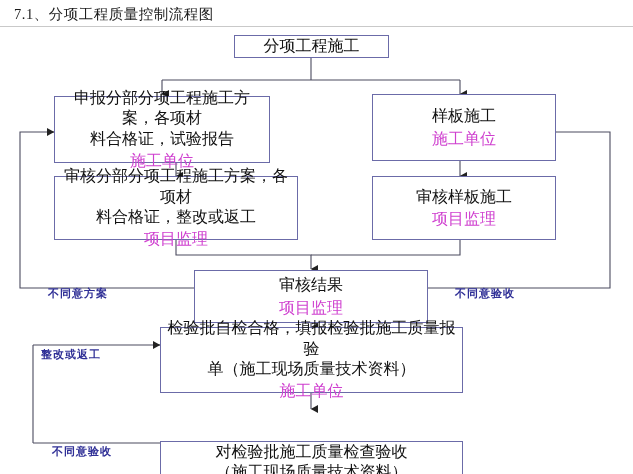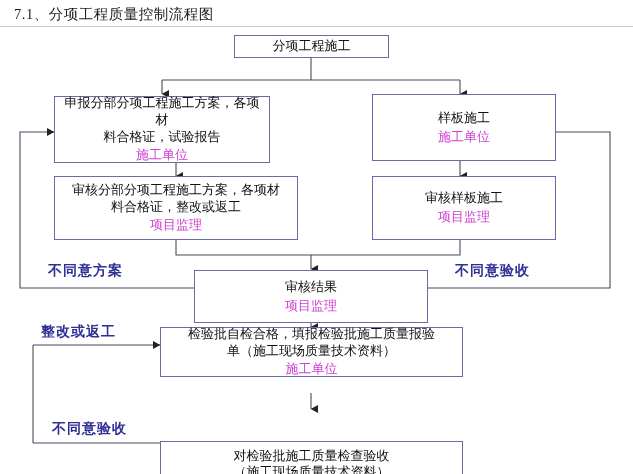--- a/index.html
+++ b/index.html
@@ -49,42 +49,43 @@
     box-sizing: border-box;
     border: 1px solid #6b6ba8;
     background: #ffffff;
     display: flex;
     flex-direction: column;
     align-items: center;
     justify-content: center;
     text-align: center;
     line-height: 1.28;
     color: #111111;
-    font-size: 13px;
+    font-size: 16px;
     font-family: "Liberation Sans", "DejaVu Sans", sans-serif;
     padding: 2px 4px;
   }
   .node .main {
     display: block;
     white-space: pre-line;
   }
   .node .role {
     display: block;
     margin-top: 2px;
   }
   .role-pink { color: #cf3fcf; }
   .role-magenta { color: #cf3fcf; }
   .edge-label {
     position: absolute;
     color: #2f2f96;
-    font-size: 14px;
+    font-size: 11px;
     font-weight: bold;
     white-space: nowrap;
     font-family: "Liberation Sans", "DejaVu Sans", sans-serif;
     letter-spacing: 1px;
+    margin-top: 24px;
   }
 </style>
 </head>
 <body>
 
 <div id="page">
 
   <div class="title">7.1、分项工程质量控制流程图</div>
   <div class="title-rule"></div>
 
@@ -156,21 +157,21 @@
   <div class="node" style="left:372px; top:176px; width:184px; height:64px;">
     <span class="main">审核样板施工</span>
     <span class="role role-magenta">项目监理</span>
   </div>
 
   <div class="node" style="left:194px; top:270px; width:234px; height:53px;">
     <span class="main">审核结果</span>
     <span class="role role-magenta">项目监理</span>
   </div>
 
-  <div class="node" style="left:160px; top:327px; width:303px; height:50px;">
+  <div class="node" style="left:160px; top:327px; width:303px; height:66px;">
     <span class="main">检验批自检合格，填报检验批施工质量报验
 单（施工现场质量技术资料）</span>
     <span class="role role-pink">施工单位</span>
   </div>
 
   <div class="node" style="left:160px; top:409px; width:303px; height:65px;margin-top:32px;">
     <span class="main">对检验批施工质量检查验收
 （施工现场质量技术资料）</span>
     <span class="role role-magenta">项目监理</span>
   </div>

